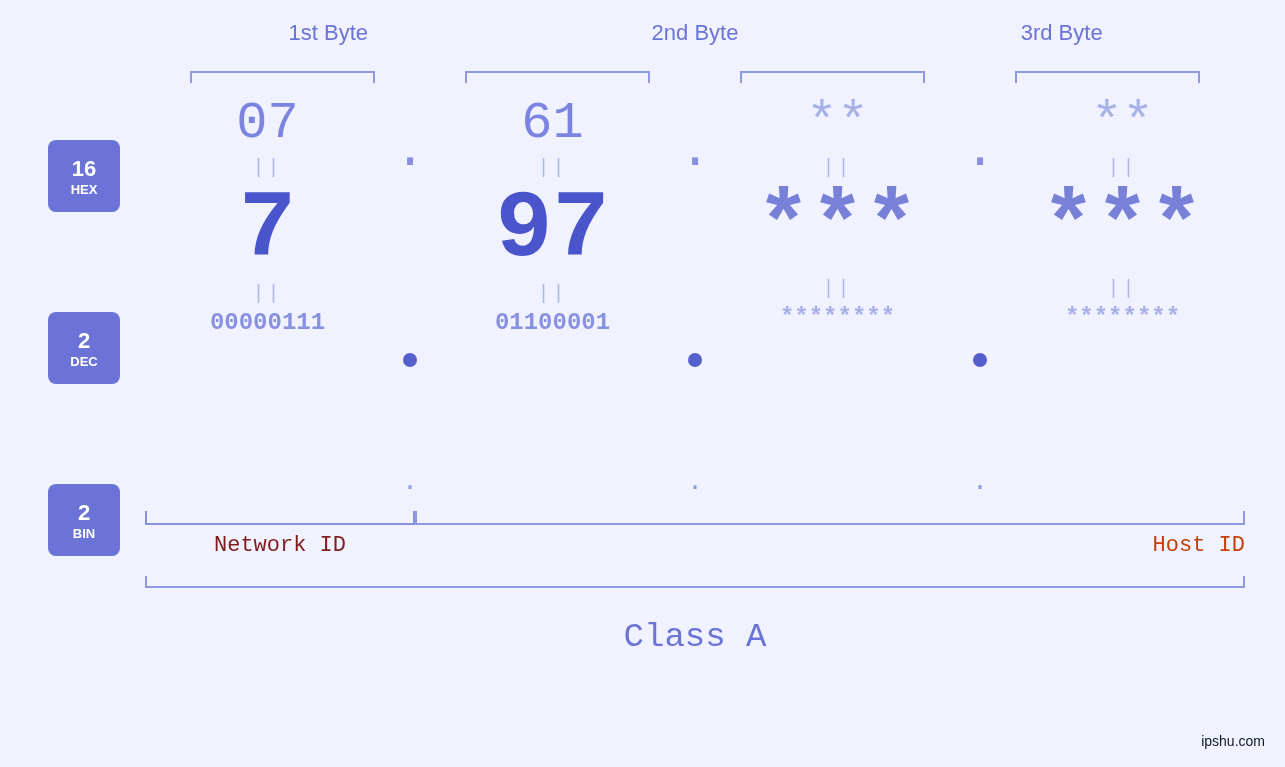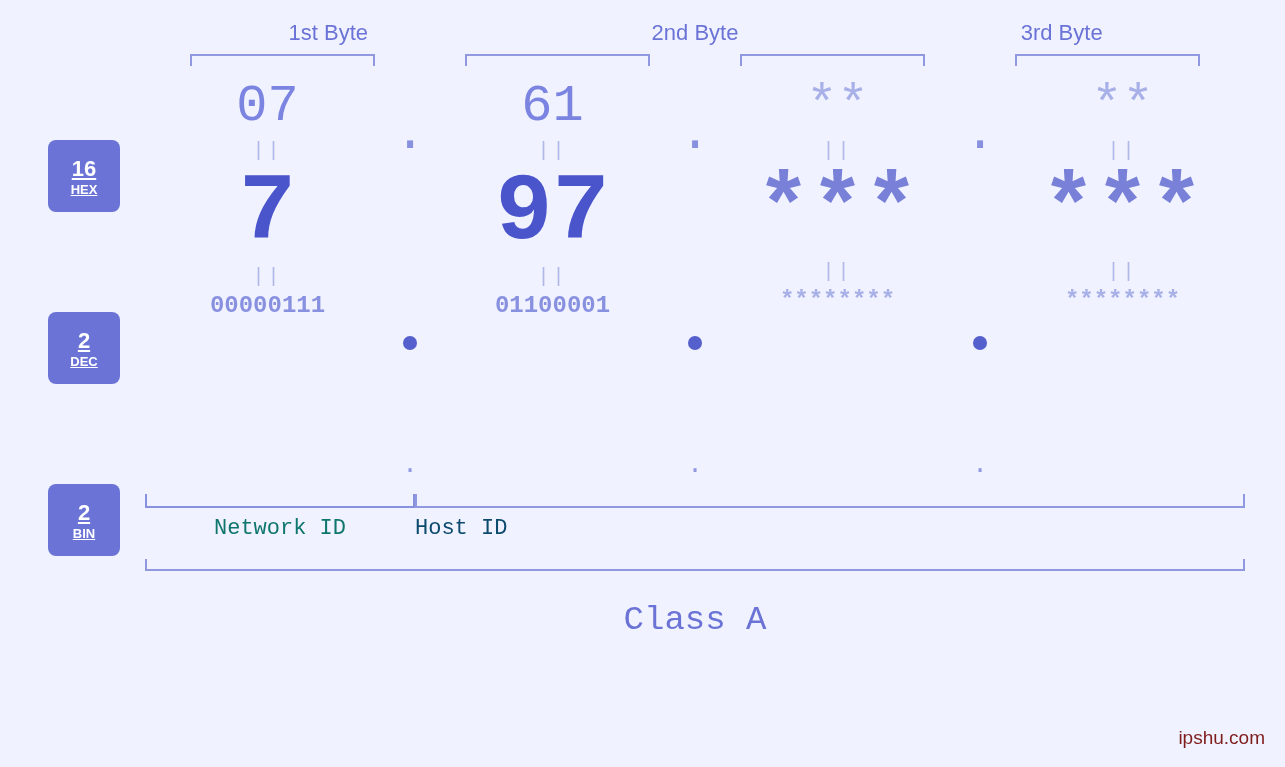--- a/index.html
+++ b/index.html
@@ -37,21 +37,20 @@
       width: 72px;
       height: 72px;
       background-color: #6b74d6;
       color: white;
       border-radius: 8px;
       display: flex;
       flex-direction: column;
       align-items: center;
       justify-content: center;
       font-weight: bold;
-      text-decoration: underline;
     }
 
     .badge-num {
       font-size: 22px;
       font-family: Arial, sans-serif;
     }
 
     .badge-label {
       font-size: 13px;
       font-family: Arial, sans-serif;
@@ -71,55 +70,55 @@
 
     .bottom-labels {
       display: flex;
       width: 100%;
       margin-top: 8px;
     }
 
     .net-label {
       width: 270px;
       text-align: center;
-      color: #0f766e;
+      color: #7f1d1d;
       font-size: 22px;
     }
 
     .host-label {
       flex: 1;
-      text-align: left;
-      color: #0c4a6e;
+      text-align: right;
+      color: #c2410c;
       font-size: 22px;
     }
 
     
     .watermark {
       position: absolute;
       bottom: 18px;
       right: 20px;
-      color: #7f1d1d;
-      font-size: 19px;
+      color: #0f172a;
+      font-size: 14px;
       font-family: Arial, sans-serif;
       text-align: center;
     }
 
     
     .layout {
       position: absolute;
       top: 20px;
       left: 145px;
       width: 1100px;
     }
 
     .header-row {
       display: flex;
       width: 100%;
       justify-content: space-around;
-      margin-bottom: 8px;
+      margin-bottom: 25px;
     }
 
     .header-item {
       flex: 1;
       text-align: center;
       color: #6b74d6;
       font-size: 22px;
       font-family: Arial, sans-serif;
     }
 

